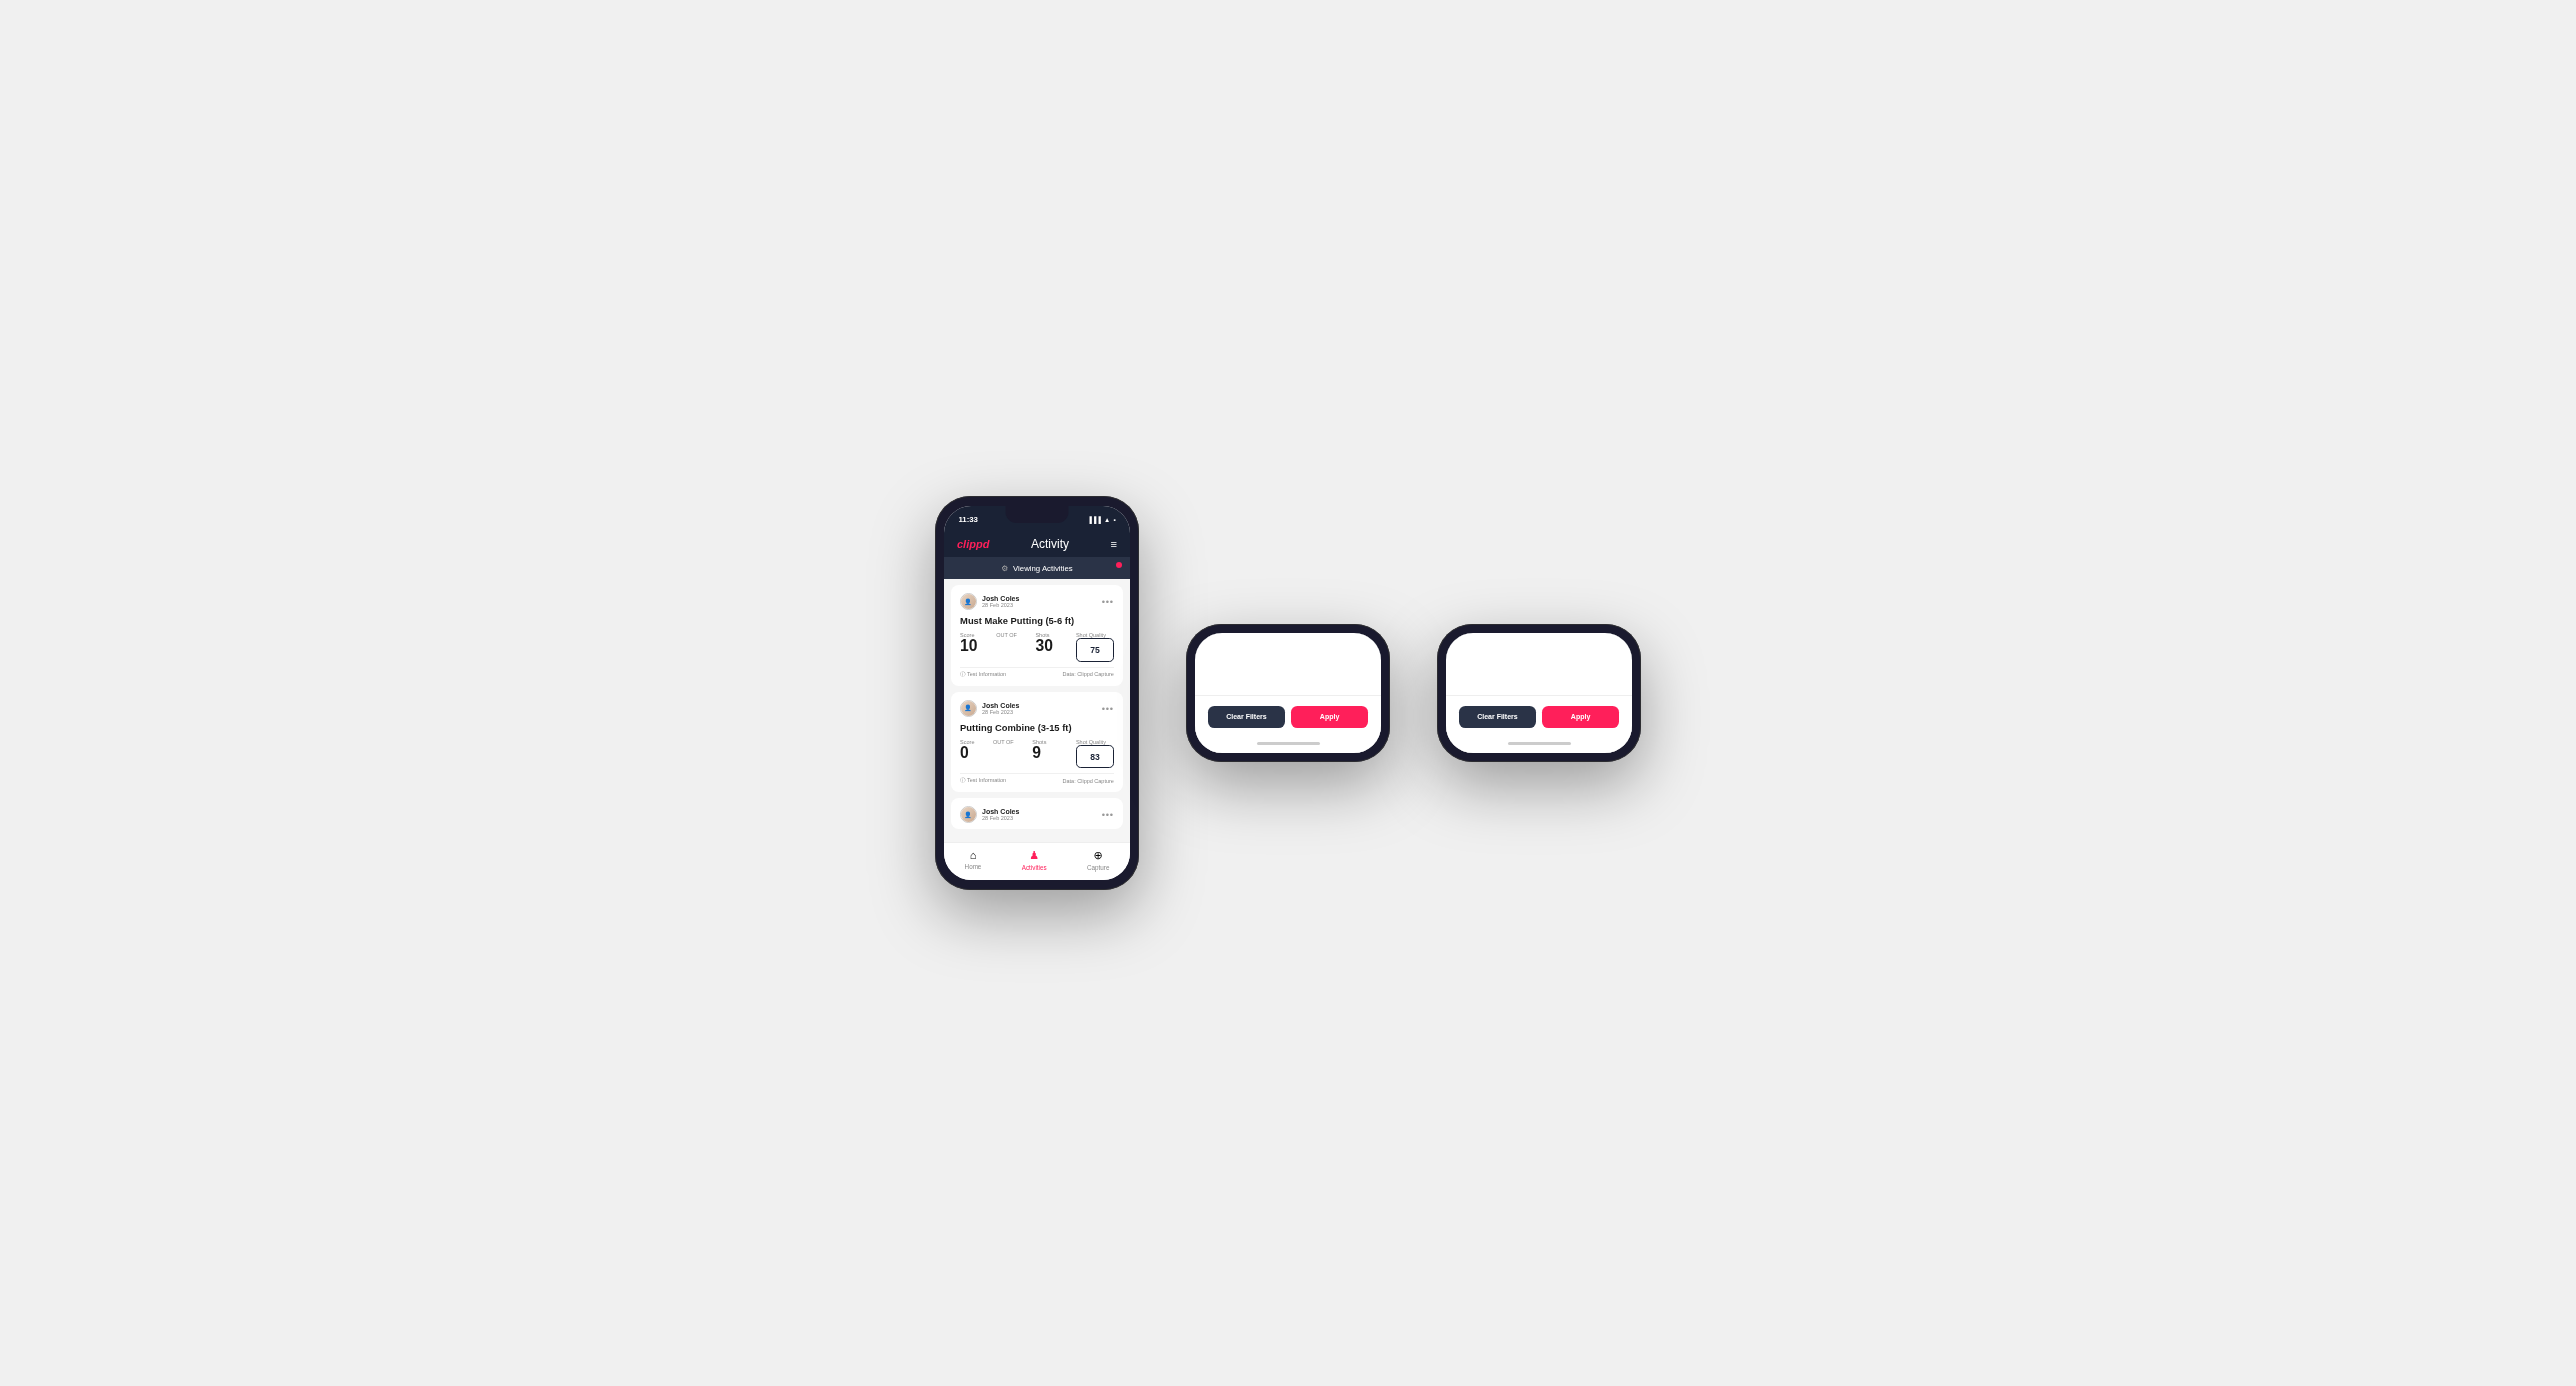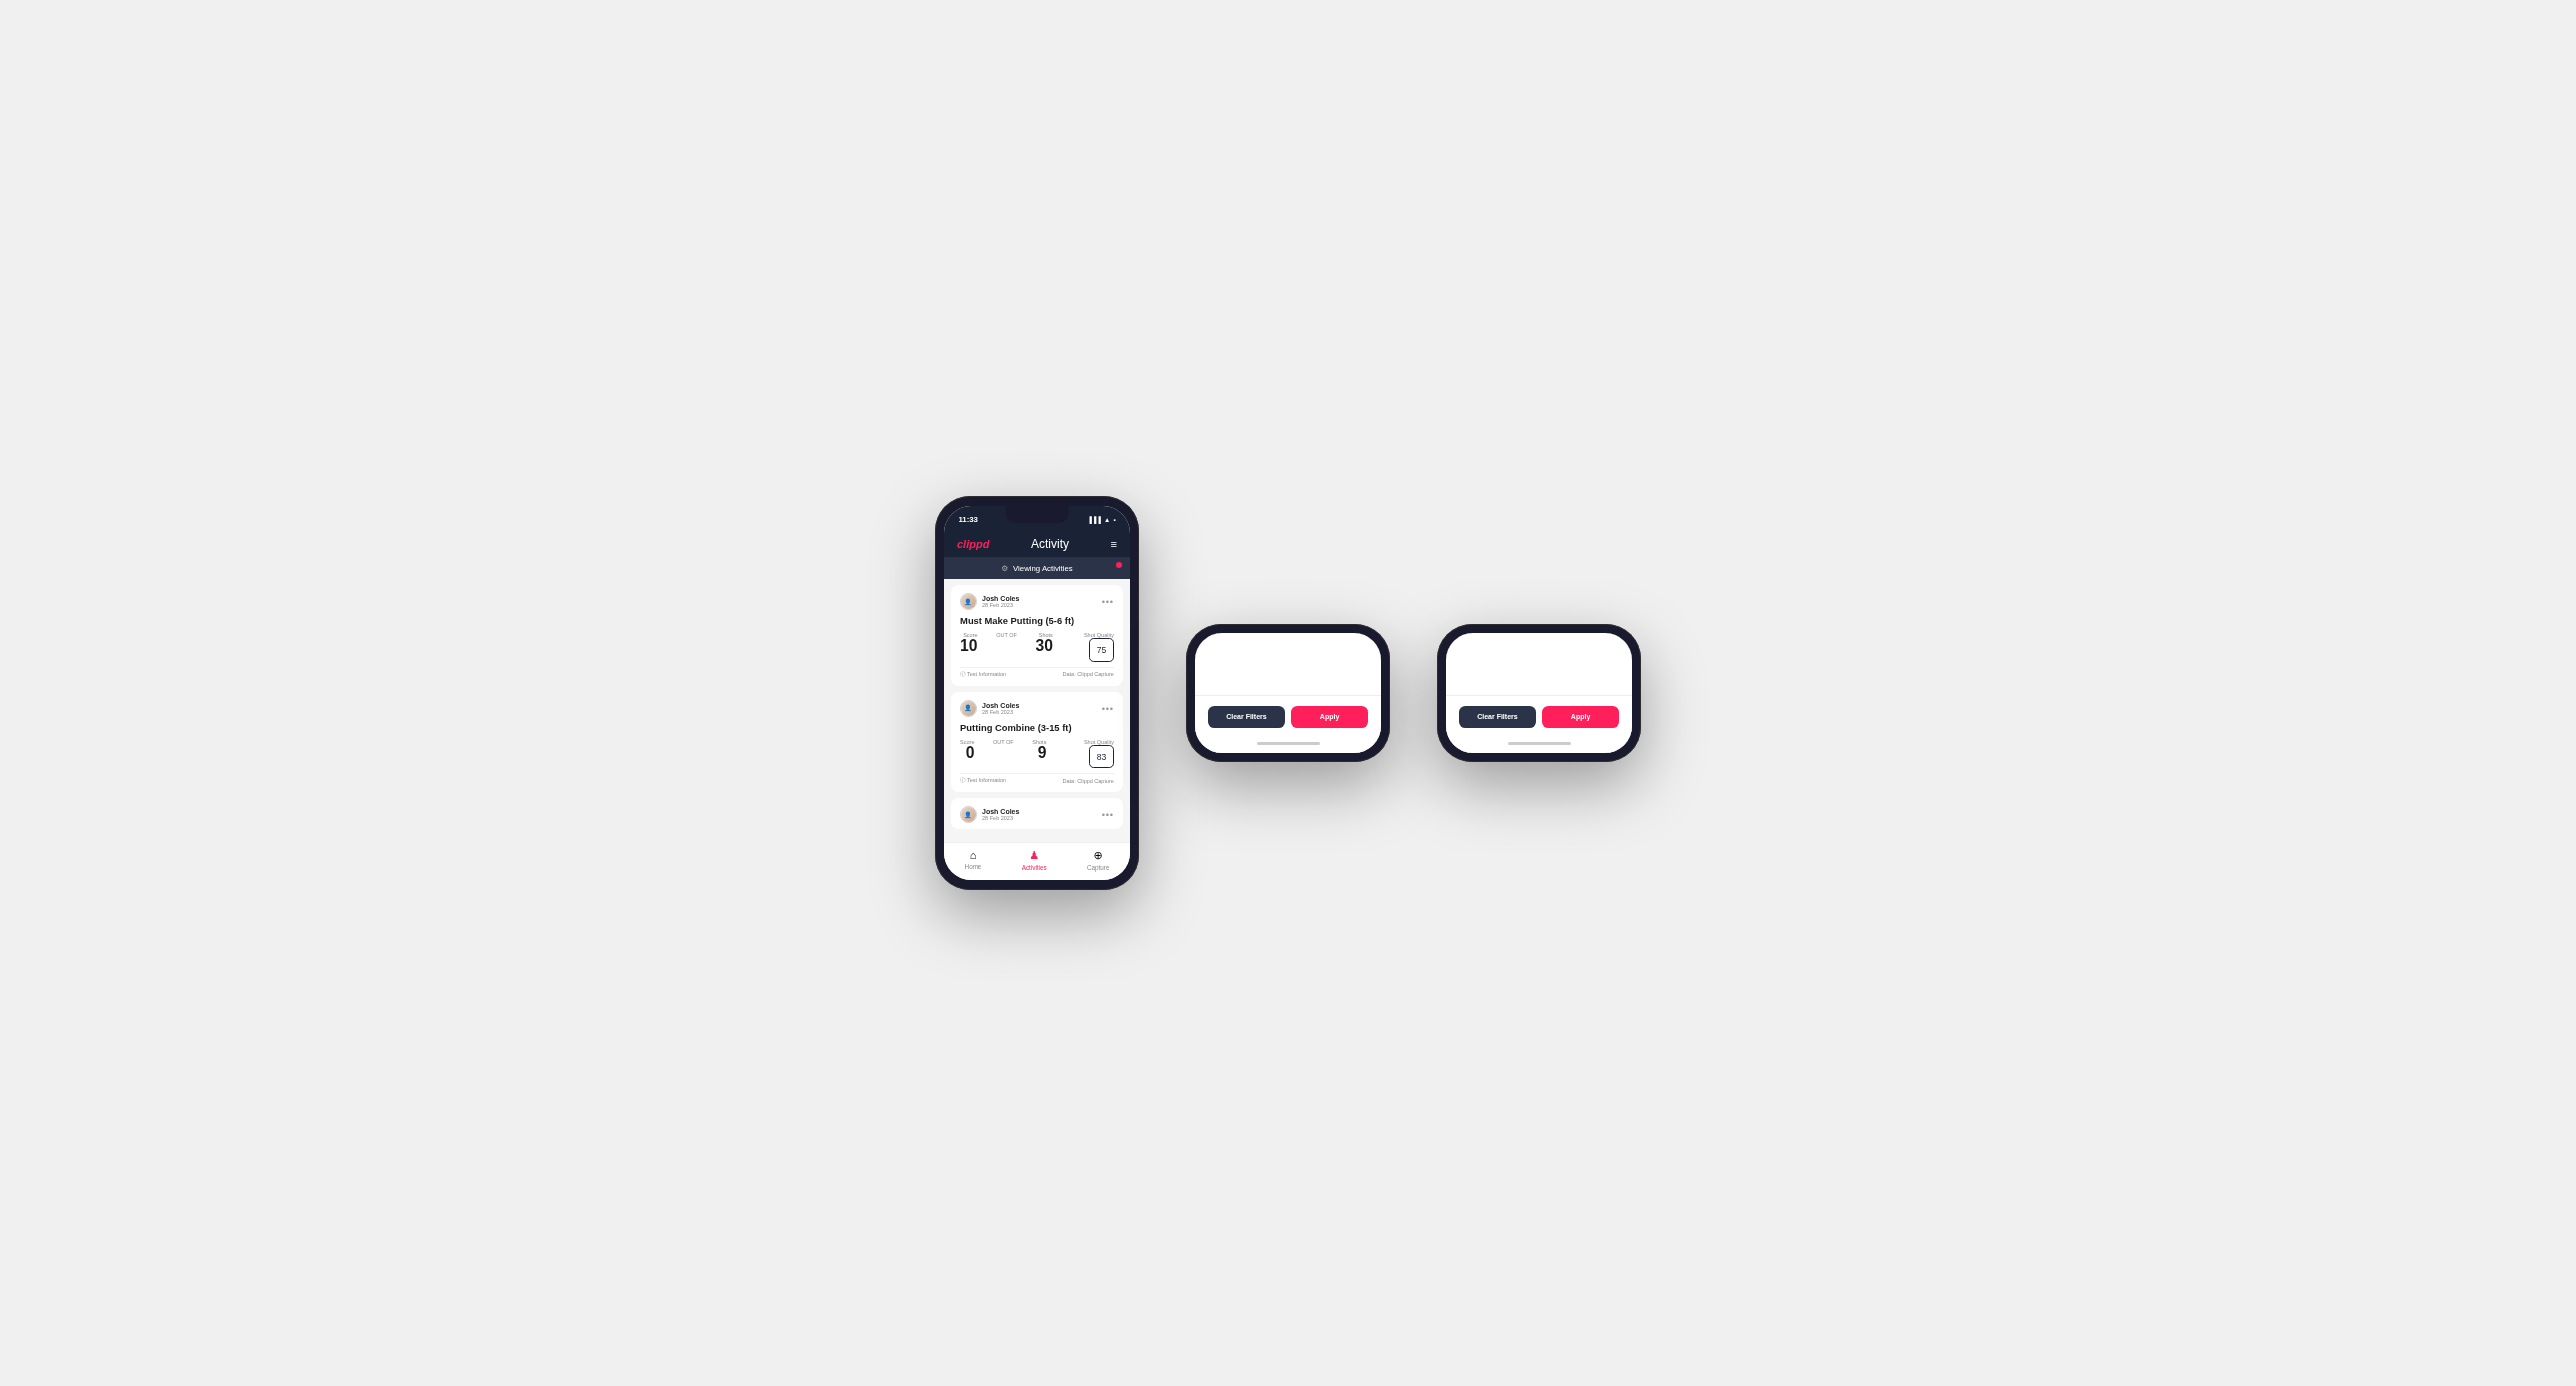--- a/index.html
+++ b/index.html
@@ -186,48 +186,47 @@
       font-size: 9.4px;
       font-weight: 700;
       color: #1a1a1a;
       margin-bottom: 6.3px;
     }
     .stats-row {
       display: flex;
       align-items: baseline;
       gap: 17px;
       margin-bottom: 4.7px;
-      text-align: right;
     }
     .stat-label {
       font-size: 5.5px;
       color: #888;
       display: block;
     }
     .stat-value {
       font-size: 15.7px;
       font-weight: 700;
       color: #1a1a1a;
       line-height: 1;
     }
     .stat-out-of {
       font-size: 5.5px;
       color: #888;
       margin: 0 1.6px;
     }
     .shot-quality-badge {
-      width: 25px;
+      width: 38px;
       height: 23.5px;
       border: 1.6px solid #1a2235;
       border-radius: 4.7px;
       display: flex;
       align-items: center;
       justify-content: center;
       font-size: 8.6px;
-      font-weight: 400;
+      font-weight: 700;
       color: #1a2235;
       margin-left: auto;
     }
     .card-footer {
       display: flex;
       justify-content: space-between;
       align-items: center;
       border-top: 0.8px solid #f0f0f0;
       padding-top: 3.1px;
     }

